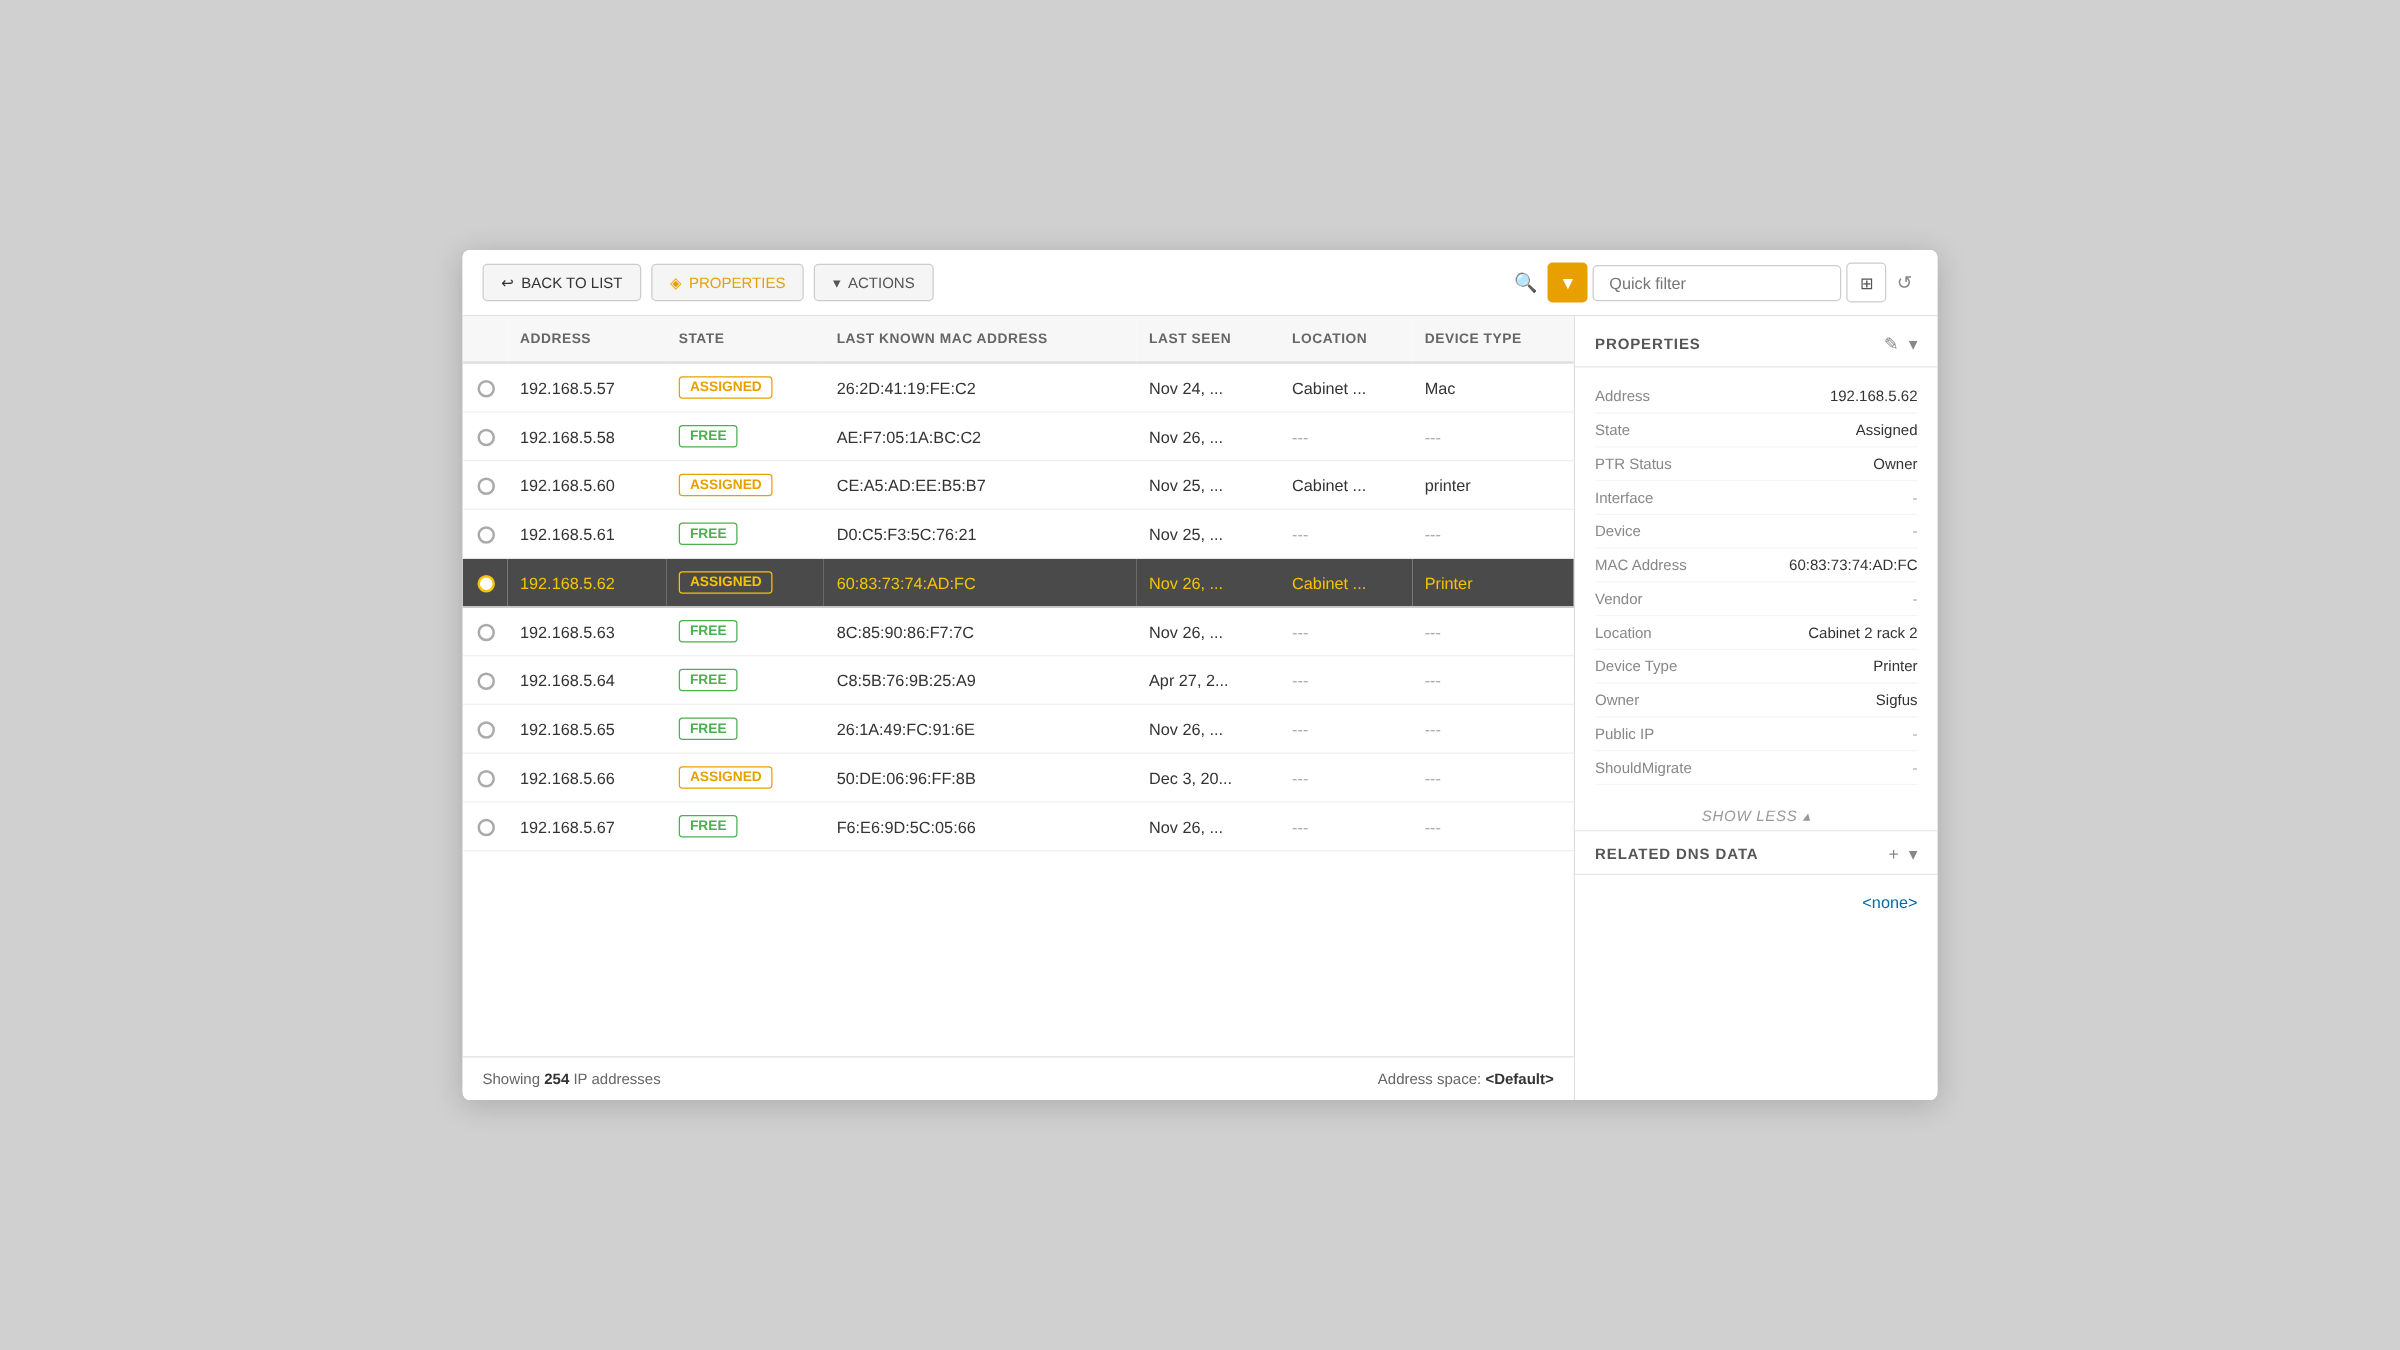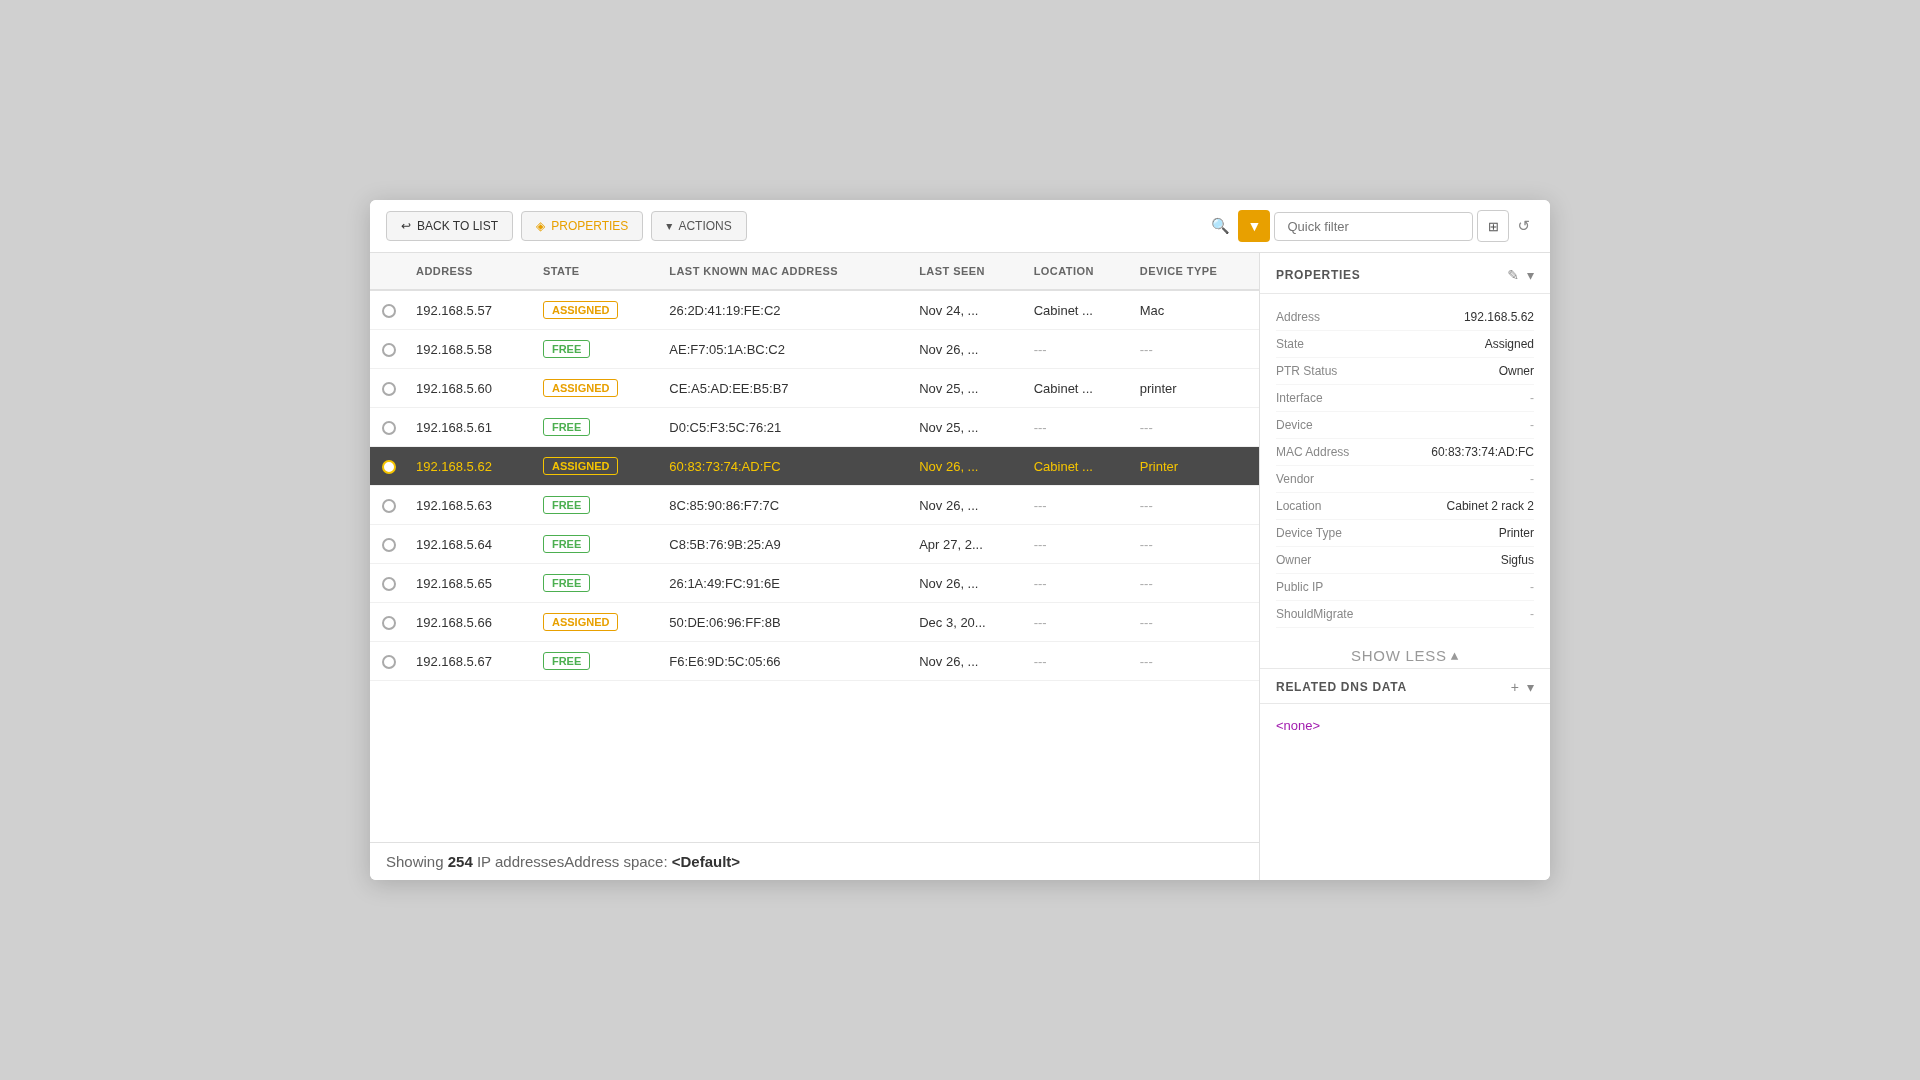--- a/index.html
+++ b/index.html
@@ -201,24 +201,25 @@
       background: transparent;
     }
     .badge-claimed {
       border: 1px solid #e55;
       color: #e55;
       background: transparent;
     }
     .dash { color: #aaa; }
     .footer-bar {
       padding: 10px 16px;
-      font-size: 15px;
+      font-size: 12px;
       color: #666;
       border-top: 1px solid #e0e0e0;
       display: flex;
+      justify-content: space-between;
       background: #fff;
     }
     .footer-bar strong { color: #333; font-weight: 700; }
     .footer-bar em { font-style: normal; font-weight: 700; color: #333; }
     
     .props-panel {
       width: 290px;
       min-width: 260px;
       background: #fff;
       display: flex;
@@ -258,25 +259,26 @@
     }
     .prop-label { color: #888; font-weight: 400; }
     .prop-value { color: #333; font-weight: 500; text-align: right; max-width: 160px; word-break: break-all; }
     .prop-value.dash-val { color: #aaa; }
     .show-less-btn {
       display: flex;
       align-items: center;
       justify-content: center;
       gap: 4px;
       padding: 8px 0 4px 0;
-      font-size: 15px;
+      font-size: 12px;
       color: #999;
       cursor: pointer;
       text-transform: uppercase;
       letter-spacing: 0.05em;
+      font-style: italic;
     }
     .related-dns-header {
       display: flex;
       align-items: center;
       justify-content: space-between;
       padding: 10px 16px 8px 16px;
       border-top: 1px solid #e8e8e8;
       border-bottom: 1px solid #e8e8e8;
     }
     .related-dns-title {
@@ -288,21 +290,22 @@
     }
     .related-dns-icons {
       display: flex;
       gap: 8px;
       color: #888;
       font-size: 14px;
     }
     .related-dns-none {
       padding: 14px 16px;
       font-size: 13px;
-      color: #a21caf;
+      color: #0369a1;
+      text-align: right;
     }
     
     .table-scroll {
       overflow-y: auto;
       flex: 1;
     }
   </style>
 </head>
 <body>
 

